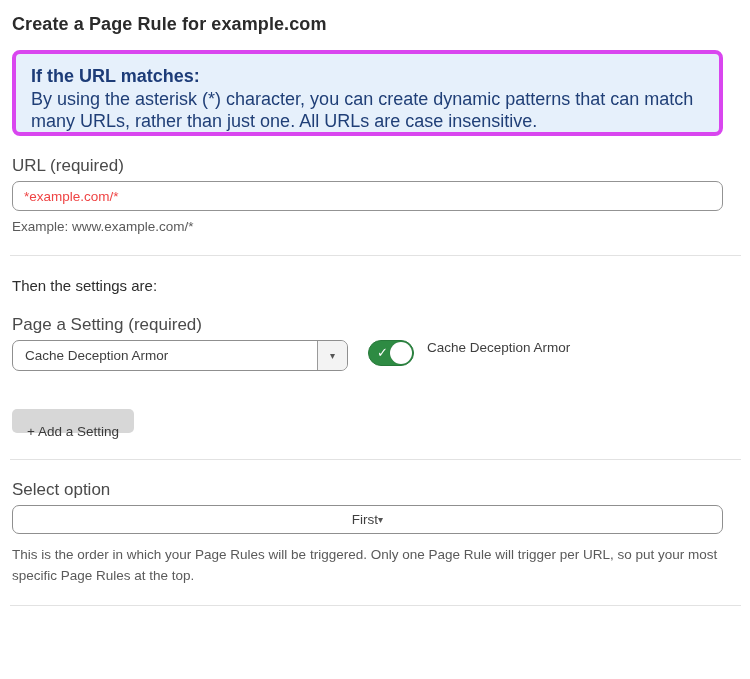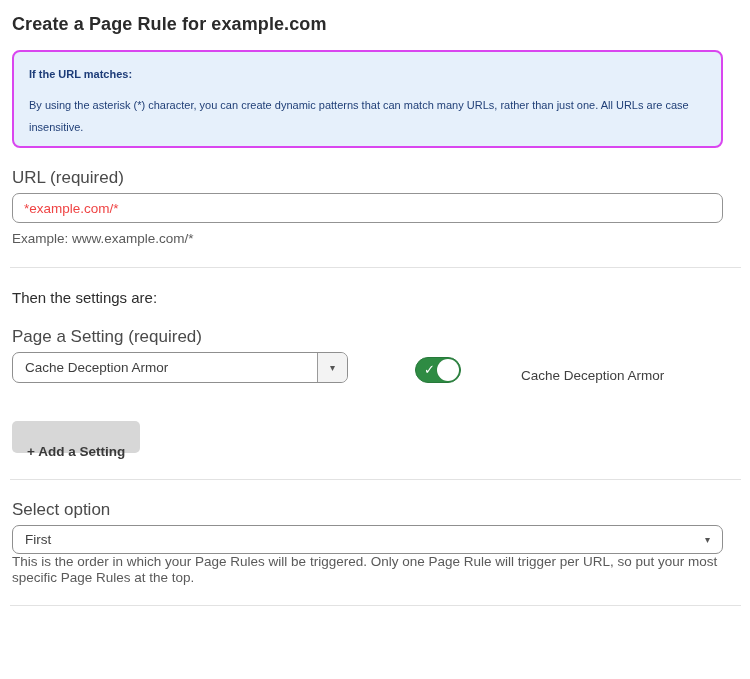--- a/index.html
+++ b/index.html
@@ -11,46 +11,46 @@
   .page{padding:10px 27px 16px 12px;box-sizing:border-box;width:750px;}
 
   .page-title{
     font-size:18px;line-height:24px;font-weight:bold;color:#2b2b2b;
     margin:2px 0 0 0;letter-spacing:.1px;
   }
 
   .infobox{
     margin-top:14px;
     background:#e6f0fb;
-    border:2px solid #d946ef;
+    border:4px solid #d946ef;
     border-radius:8px;
-    padding:11px 15px 8px 15px;
-    font-size:11px;line-height:22px;color:#203f77;
+    padding:11px 15px 0 15px;
+    font-size:18px;line-height:22px;color:#203f77;
   }
   .infobox-heading{font-weight:bold;color:#1d3c78;}
-  .infobox-body{margin-top:9px;}
+  .infobox-body{margin-top:1px;}
   .infobox-linkline{margin-top:1px;}
   .link{color:#2d67c5;text-decoration:underline;cursor:pointer;}
 
   .field-label{
     display:block;font-size:17px;color:#4a4a4a;margin:22px 0 0 0;line-height:15px;
   }
   .text-input{
     display:block;margin-top:8px;width:100%;box-sizing:border-box;height:30px;
     border:1px solid #939393;border-radius:7px;padding:0 11px;
     font-family:"Liberation Sans","DejaVu Sans",sans-serif;
     font-size:13.5px;color:#ef4444;background:#ffffff;outline:none;
   }
   .helper{font-size:13.5px;color:#5a5a5a;margin-top:7px;line-height:18px;}
 
   .divider{border:none;border-top:1px solid #e2e2e2;margin:19px -18px 0 -2px;height:0;}
 
   .section-heading{font-size:15px;font-weight:normal;color:#2d2d2d;margin:21px 0 0 0;line-height:18px;}
 
-  .setting-row{display:flex;align-items:flex-end;margin-top:8px;gap:47px;}
+  .setting-row{display:flex;align-items:flex-start;margin-top:8px;}
   .select-box{
     border:1px solid #8f8f8f;border-radius:7px;background:#ffffff;
     display:flex;align-items:center;cursor:pointer;box-sizing:border-box;
   }
   .setting-select{width:336px;height:31px;justify-content:space-between;overflow:hidden;}
   .select-text{font-size:13.5px;color:#3f3f3f;padding-left:12px;white-space:nowrap;}
   .select-arrow-cell{
     width:29px;align-self:stretch;display:flex;align-items:center;justify-content:center;
     border-left:1px solid #9a9a9a;background:#f3f3f3;border-radius:0 6px 6px 0;
   }
@@ -66,30 +66,30 @@
     color:#ffffff;font-size:13px;font-weight:bold;line-height:1;
   }
   .toggle-knob{
     position:absolute;right:1px;top:1px;width:22px;height:22px;border-radius:50%;
     background:#ffffff;box-shadow:0 0 1px rgba(0,0,0,.25);
   }
   .toggle-label{margin-left:13px;font-size:13.5px;color:#3f3f3f;}
 
   .btn{
     font-family:"Liberation Sans","DejaVu Sans",sans-serif;
-    font-size:13.5px;border:none;border-radius:5px;height:16px;
-    padding:16px 15px;cursor:pointer;line-height:30px;font-weight:bold;
+    font-size:13.5px;border:none;border-radius:5px;height:24px;
+    padding:8px 15px;cursor:pointer;line-height:30px;
   }
   .btn.gray{background:#d7d7d7;color:#3a3a3a;}
   .add-btn{margin-top:38px;display:inline-block;}
 
   .order-select{
-    margin-top:8px;height:29px;width:100%;justify-content:space-between;padding-right:12px;
+    margin-top:8px;height:29px;width:100%;justify-content:center;padding-right:12px;
   }
-  .order-helper{margin-top:0;line-height:16px;}
+  .order-helper{margin-top:10px;line-height:21px;}
 </style>
 </head>
 <body>
 
 <div class="page">
 
   <h1 class="page-title">Create a Page Rule for example.com</h1>
 
   <div class="infobox">
     <div class="infobox-heading">If the URL matches:</div>

